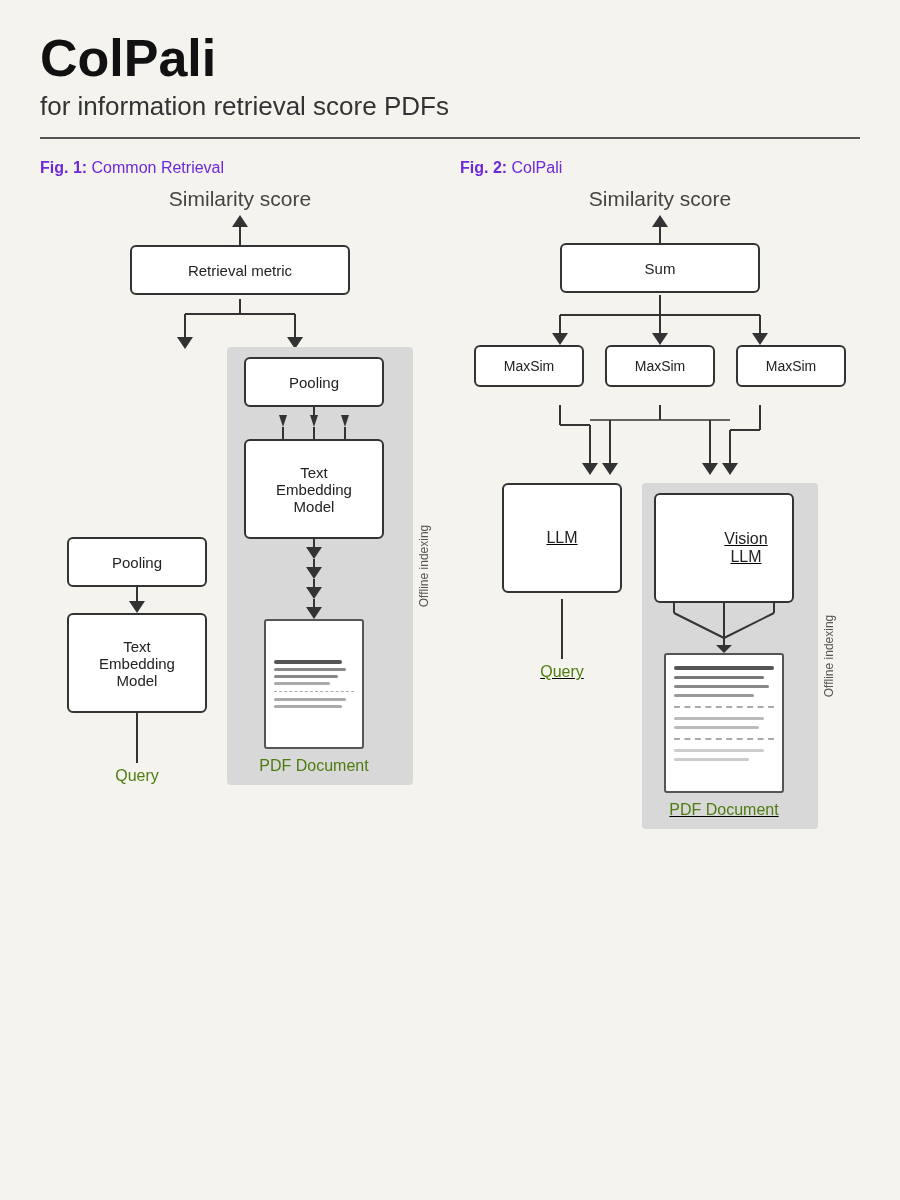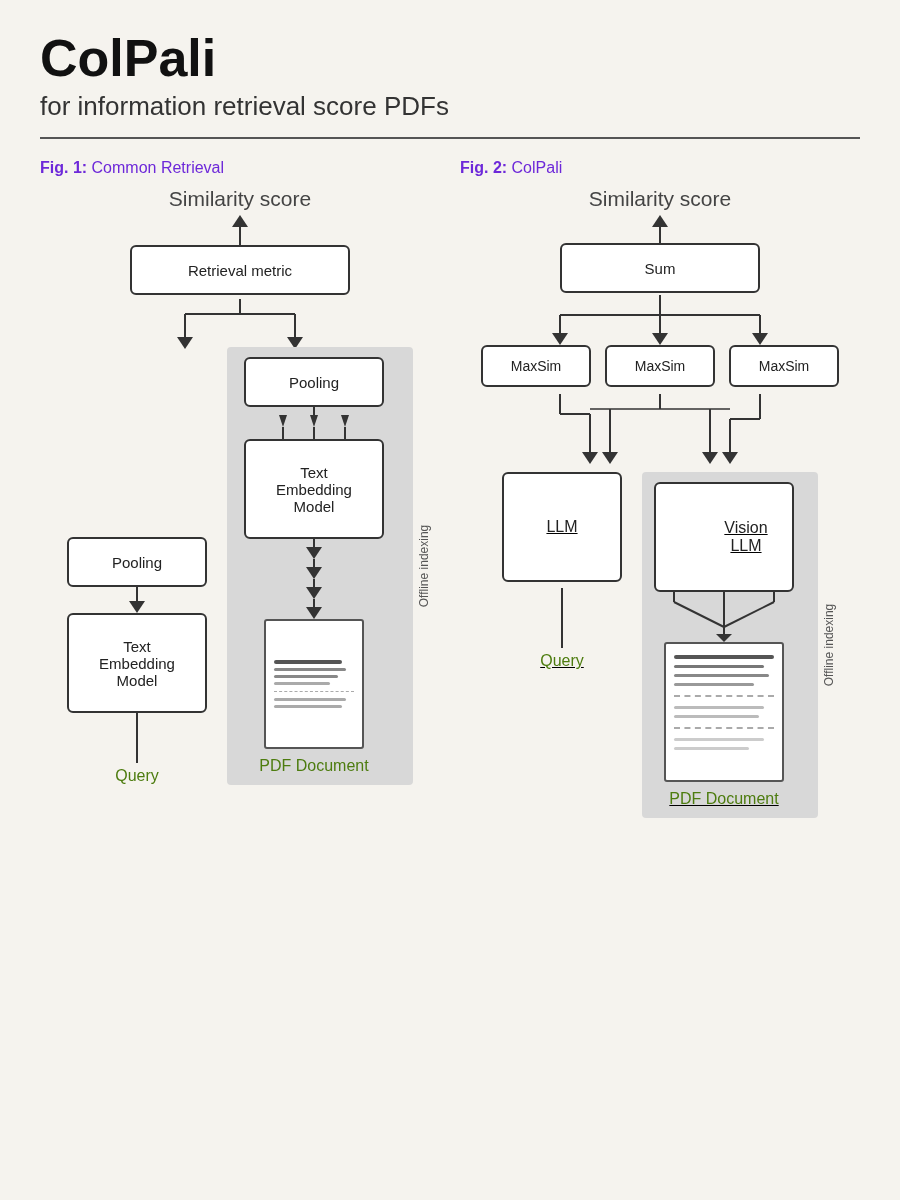--- a/index.html
+++ b/index.html
@@ -149,23 +149,23 @@
     }
     
     .fig2-layout {
       display: flex;
       flex-direction: column;
       align-items: center;
       width: 100%;
     }
     .maxsim-row {
       display: flex;
-      gap: 14px;
-      align-items: center;
-      margin-bottom: 5px;
+      gap: 21px;
+      align-items: center;
+      margin-bottom: 16px;
     }
     .fig2-middle {
       display: flex;
       gap: 20px;
       align-items: flex-start;
       margin-top: 0;
       text-decoration: underline;
     }
     
     .pdf-doc {

